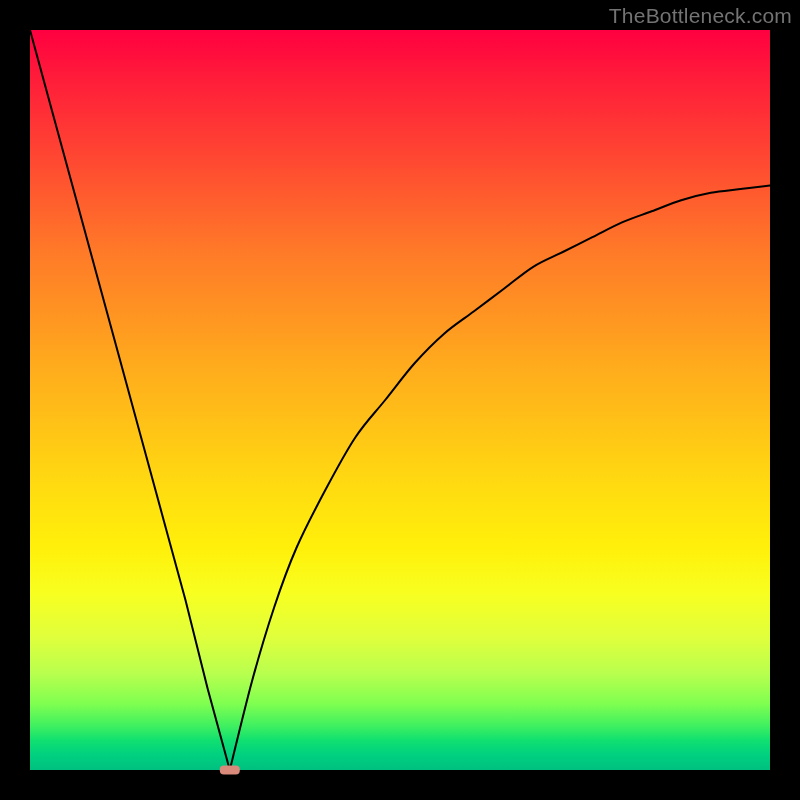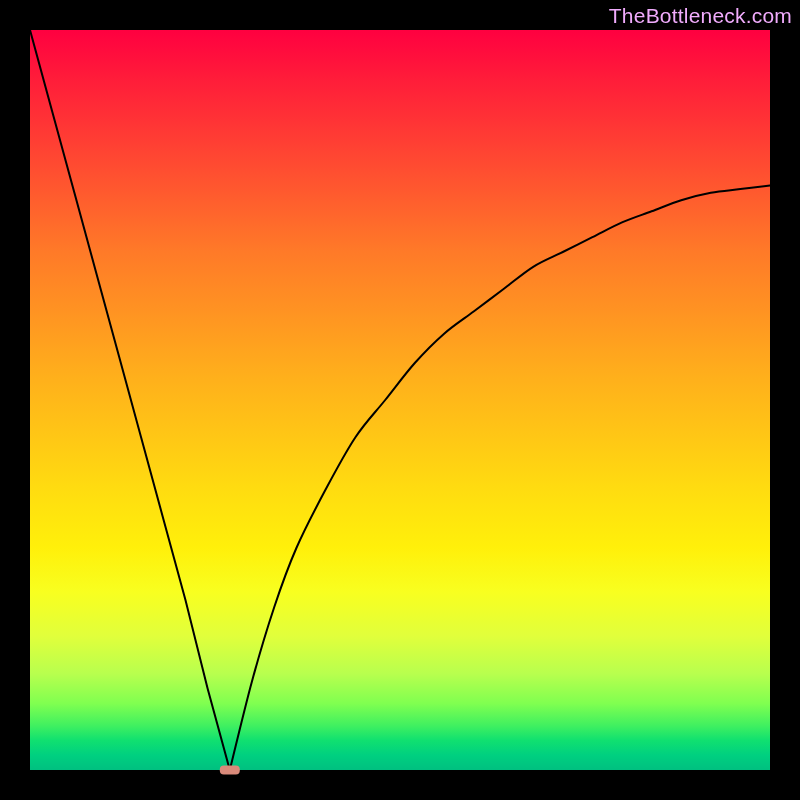--- a/index.html
+++ b/index.html
@@ -42,21 +42,21 @@
       #40f060 94%,
       #10e070 96%,
       #00d080 98%,
       #00c080 100%
     );
   }
   .watermark {
     position: absolute;
     top: 4px;
     right: 8px;
-    color: #f0abfc;
+    color: #737373;
     font-size: 21px;
     font-weight: 500;
     letter-spacing: 0.2px;
     user-select: none;
   }
   svg.curve {
     position: absolute;
     left: 30px;
     top: 30px;
     width: 740px;

